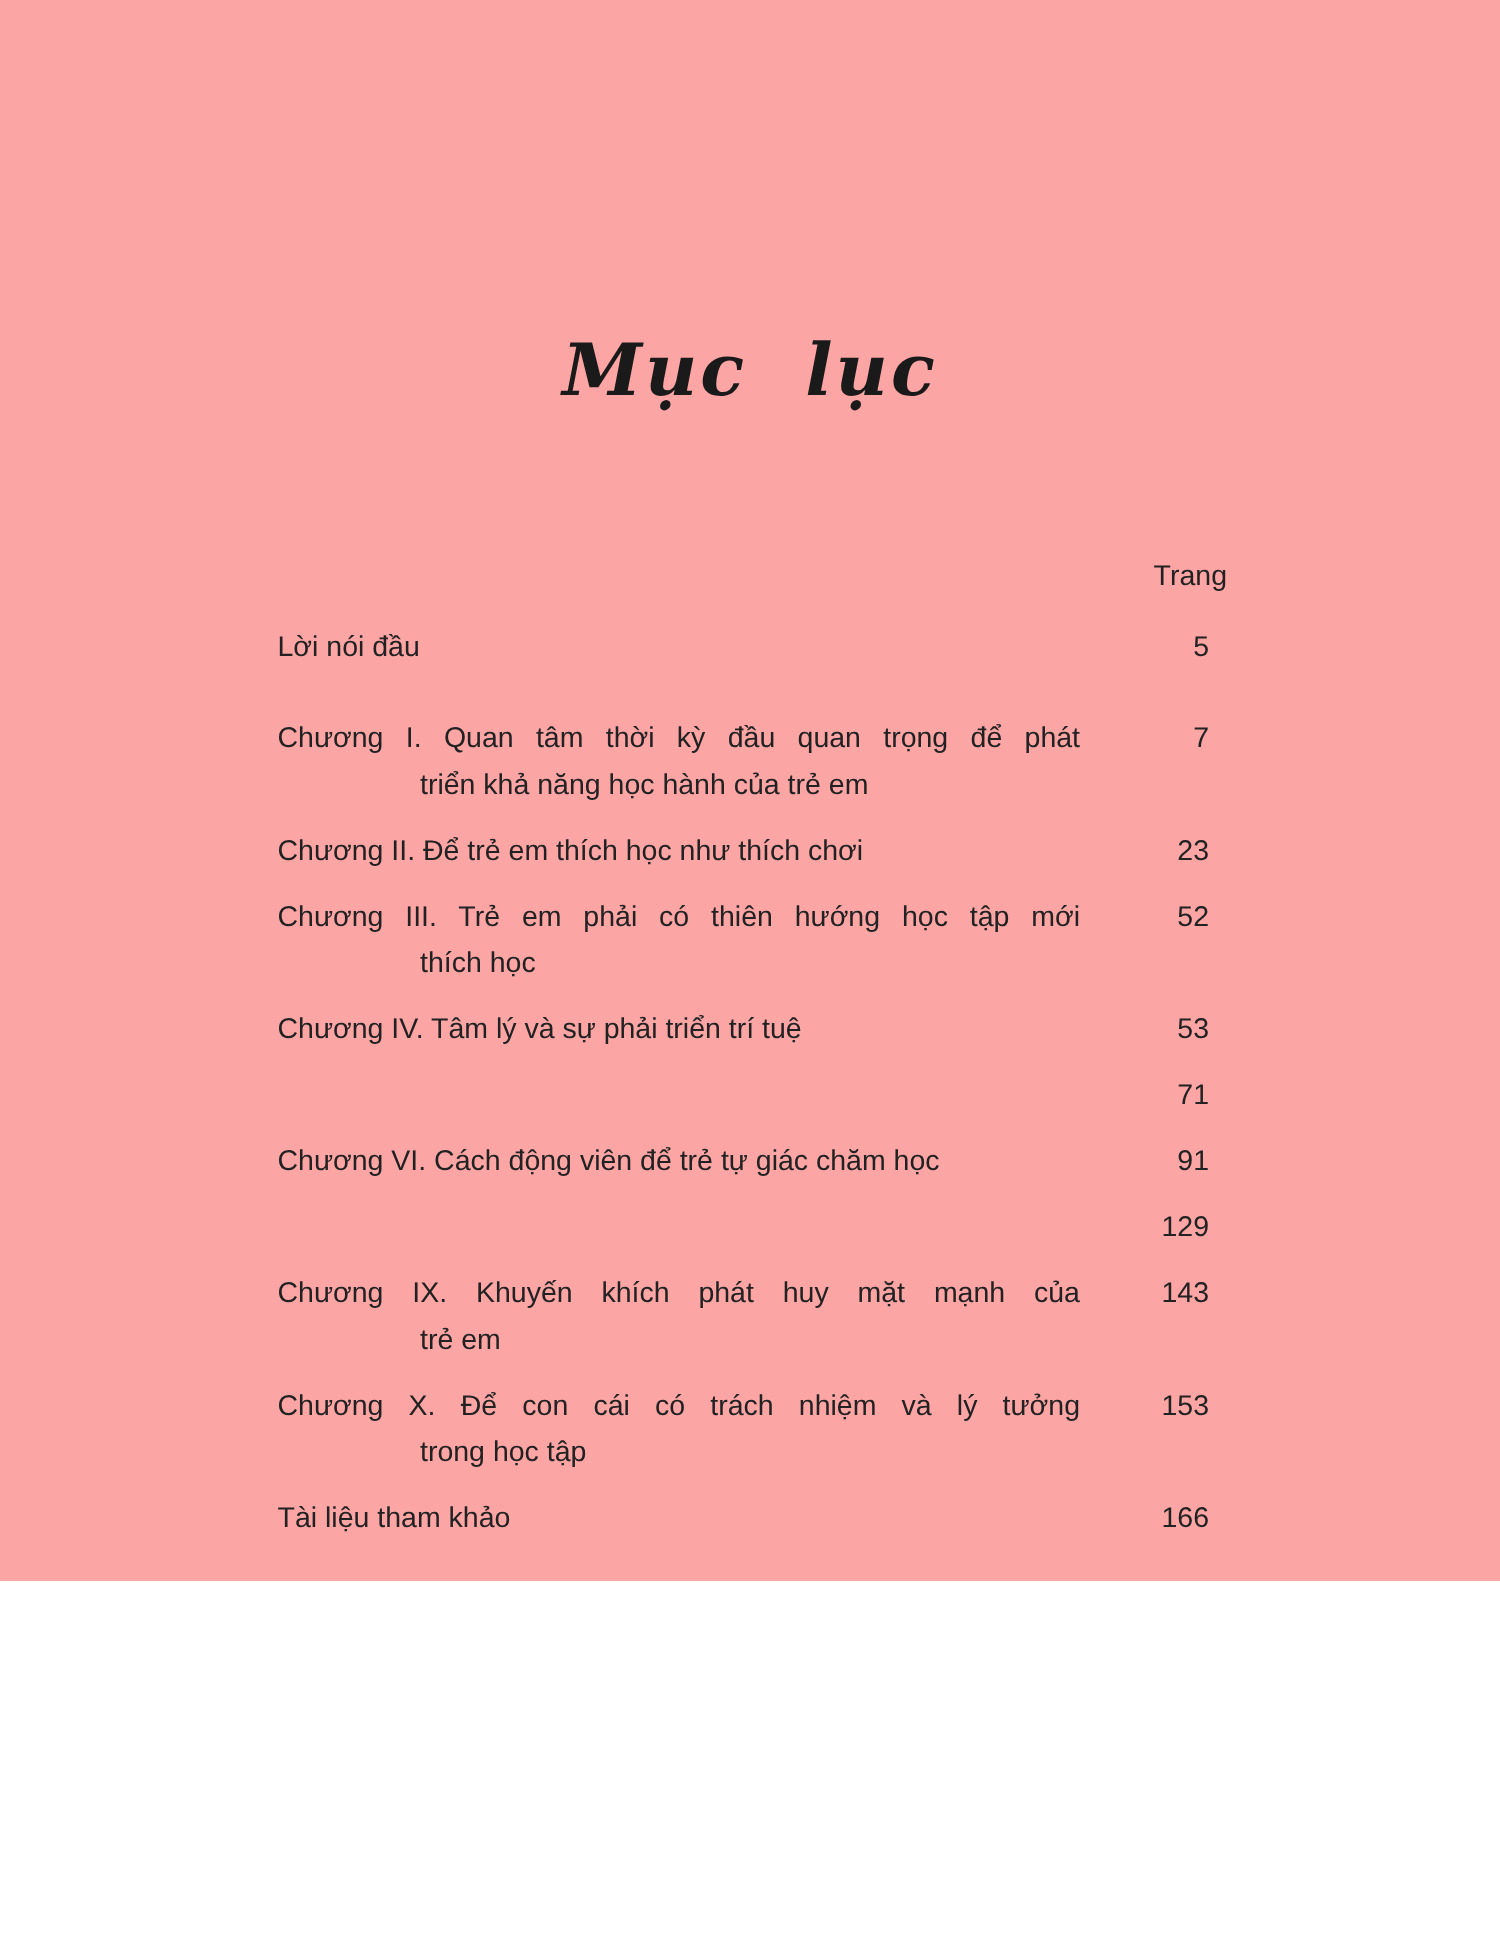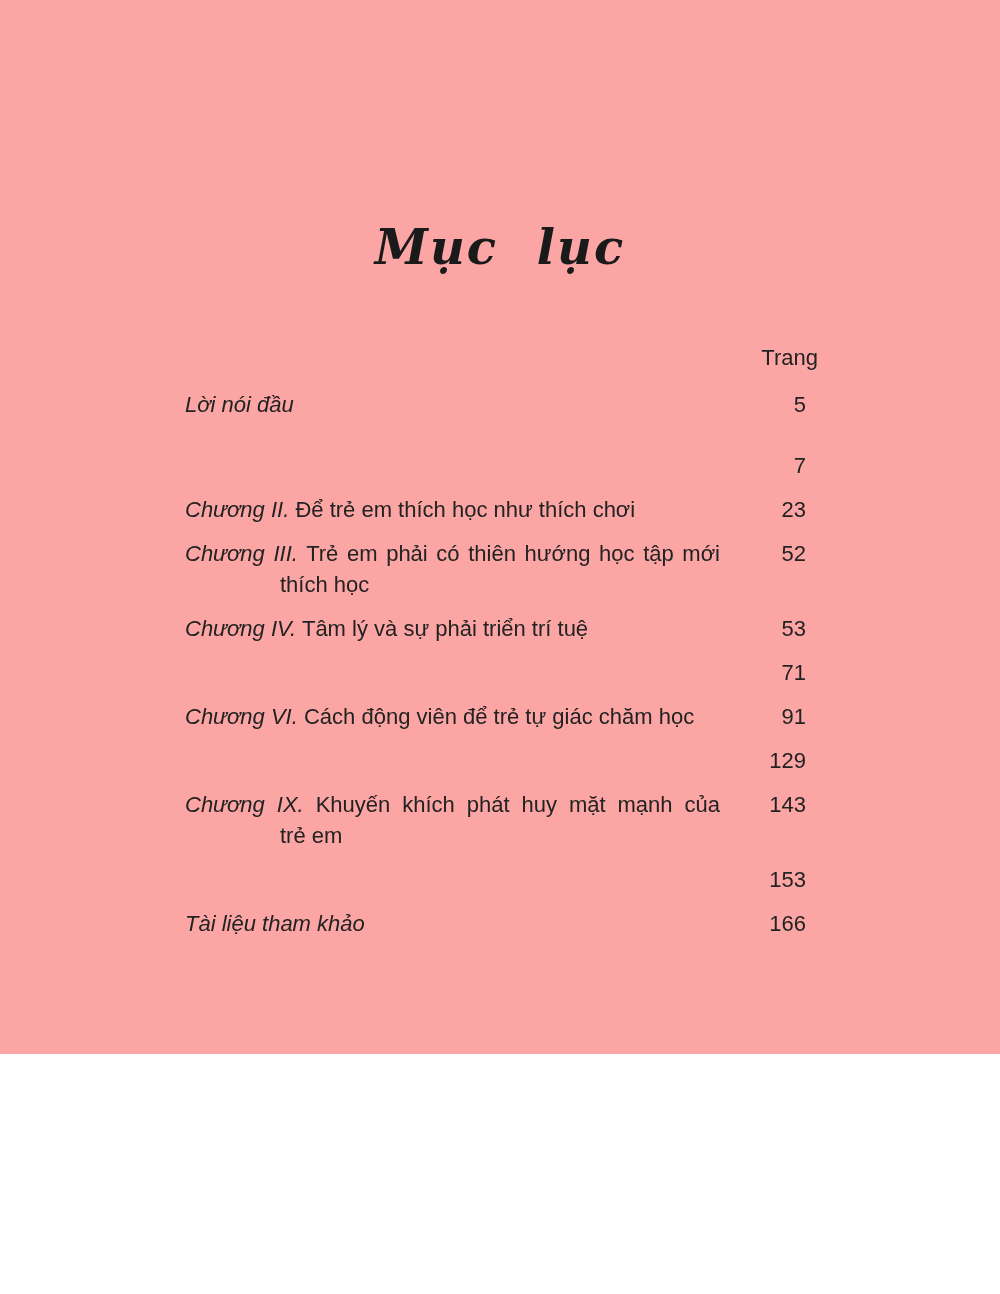--- a/index.html
+++ b/index.html
@@ -23,23 +23,23 @@
     font-family: "DejaVu Serif", serif;
     font-style: italic;
     font-weight: bold;
     font-size: 48px;
     line-height: 70px;
     letter-spacing: 2px;
     word-spacing: 20px;
     color: #1a1a1a;
   }
   .toc {
-    margin: 60px 0 0 185px;
+    margin: 87px 0 0 185px;
     width: 633px;
-    font-size: 22px;
+    font-size: 19px;
   }
   .toc-row {
     display: flex;
     align-items: flex-start;
     margin-bottom: 13px;
   }
   .toc-row.header-row { margin-bottom: 16px; }
   .toc-row.after-preface { margin-bottom: 30px; }
   .entry-text {
     width: 535px;
@@ -51,21 +51,20 @@
   }
   .line1.justified {
     text-align: justify;
     text-align-last: justify;
     text-justify: inter-word;
   }
   .line2 {
     padding-left: 95px;
   }
   .chapter-label {
-    font-style: italic;
   }
   .entry-page {
     flex: 1 1 auto;
     text-align: right;
     padding-right: 12px;
     line-height: 31px;
   }
   .header-row .entry-page {
     padding-right: 0;
   }
@@ -95,20 +94,24 @@
     </div>
 
     <div class="toc-row after-preface">
       <div class="entry-text">
         <p class="line1"><span class="chapter-label">Lời nói đầu</span></p>
       </div>
       <div class="entry-page">5</div>
     </div>
 
     <div class="toc-row">
+      <div class="entry-text">
+        <p class="line1 justified"><span class="chapter-label">Chương I.</span> <span>Quan tâm thời kỳ đầu quan trọng để phát</span></p>
+        <div class="line2">triển khả năng học hành của trẻ em</div>
+      </div>
       <div class="entry-page">7</div>
     </div>
 
     <div class="toc-row">
       <div class="entry-text">
         <p class="line1"><span class="chapter-label">Chương II.</span> <span>Để trẻ em thích học như thích chơi</span></p>
       </div>
       <div class="entry-page">23</div>
     </div>
 
@@ -145,20 +148,24 @@
 
     <div class="toc-row">
       <div class="entry-text">
         <p class="line1 justified"><span class="chapter-label">Chương IX.</span> <span>Khuyến khích phát huy mặt mạnh của</span></p>
         <div class="line2">trẻ em</div>
       </div>
       <div class="entry-page">143</div>
     </div>
 
     <div class="toc-row">
+      <div class="entry-text">
+        <p class="line1 justified"><span class="chapter-label">Chương X.</span> <span>Để con cái có trách nhiệm và lý tưởng</span></p>
+        <div class="line2">trong học tập</div>
+      </div>
       <div class="entry-page">153</div>
     </div>
 
     <div class="toc-row">
       <div class="entry-text">
         <p class="line1"><span class="chapter-label">Tài liệu tham khảo</span></p>
       </div>
       <div class="entry-page">166</div>
     </div>
 

